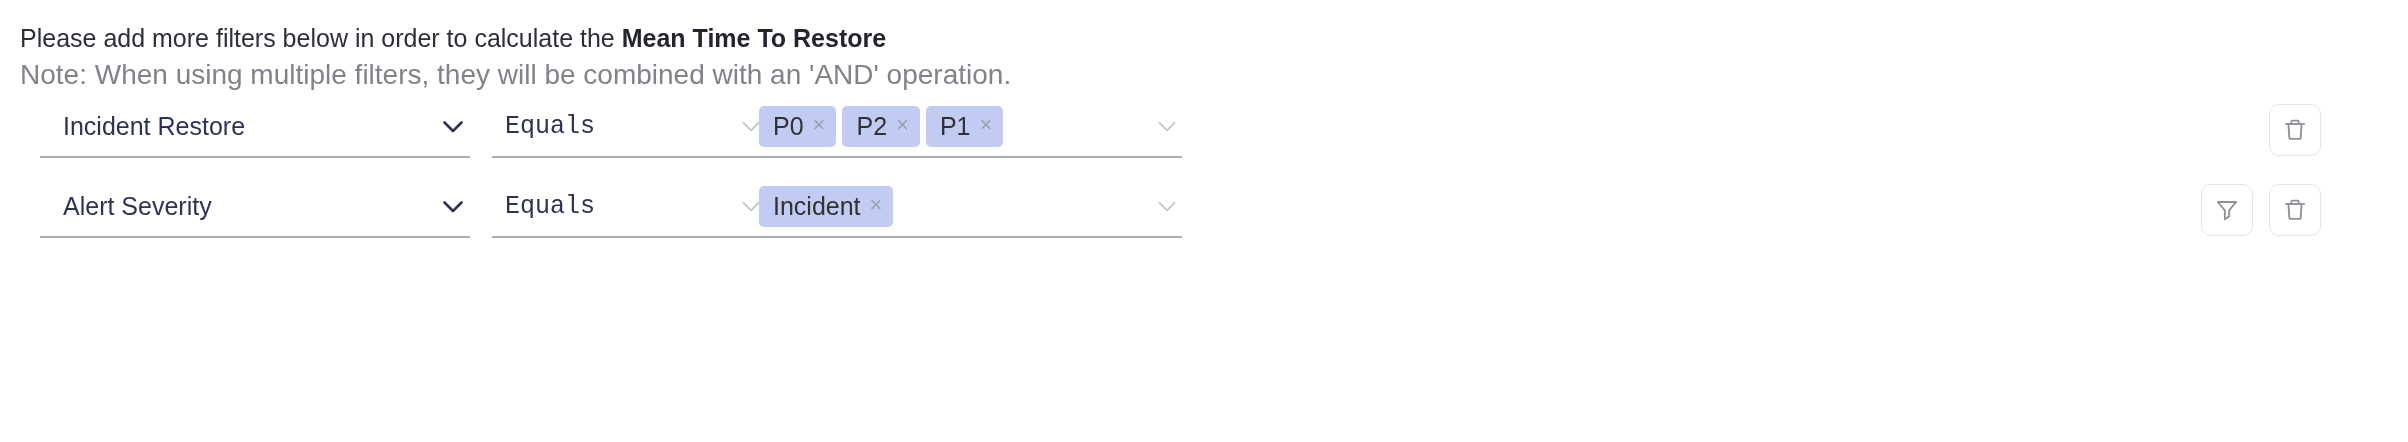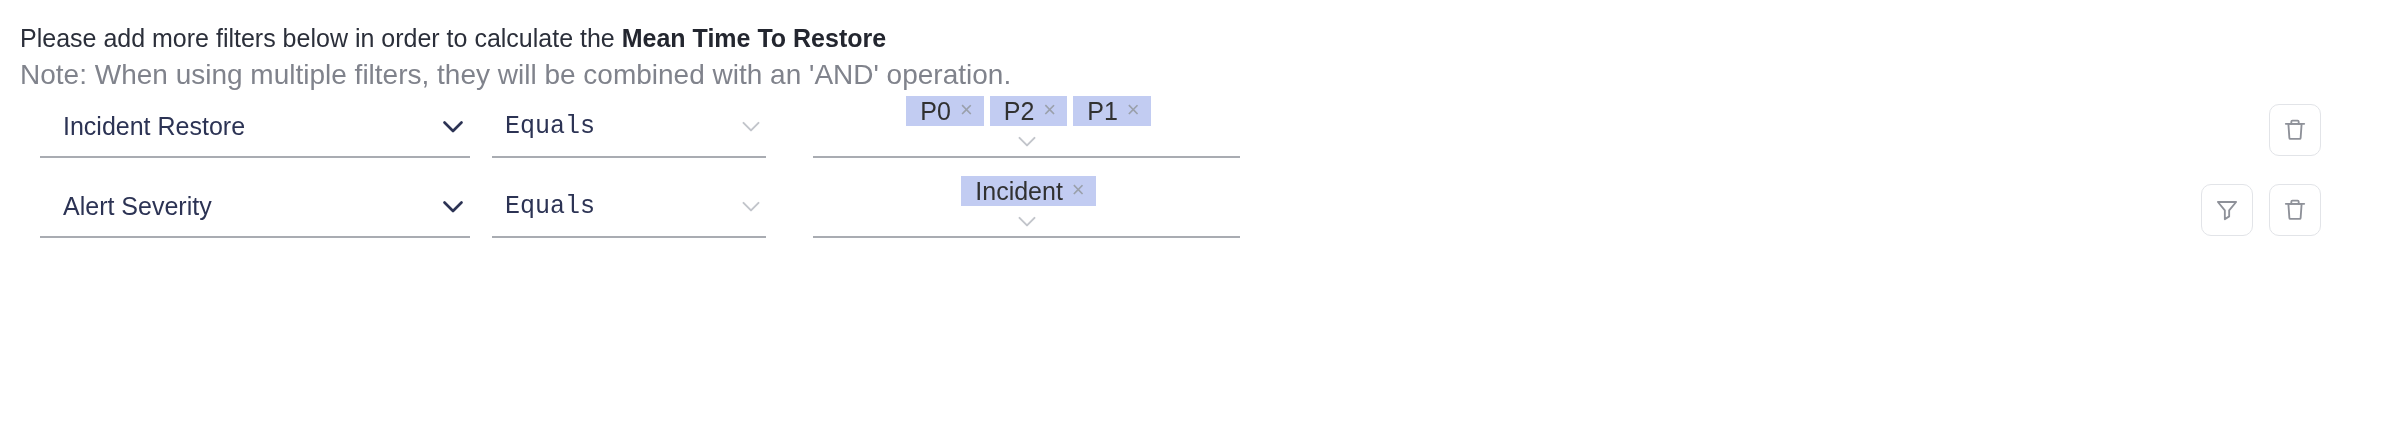--- a/index.html
+++ b/index.html
@@ -79,21 +79,21 @@
   }
   .cell .chev {
     flex: 0 0 auto;
     display: block;
   }
 
   .cell-field  { left: 40px;  width: 430px; }
   .cell-field .cell-value { padding-left: 23px; }
   .cell-op     { left: 492px; width: 274px; }
   .cell-op .cell-value { padding-left: 13px; font-family: Liberation Mono, monospace; }
-  .cell-val    { left: 813px; width: 427px; flex-direction: column; }
+  .cell-val    { left: 755px; width: 427px; }
 
   
   .chev svg { display: block; }
 
   
   .tag-wrap {
     display: flex;
     align-items: center;
     gap: 6px;
     flex: 1 1 auto;

